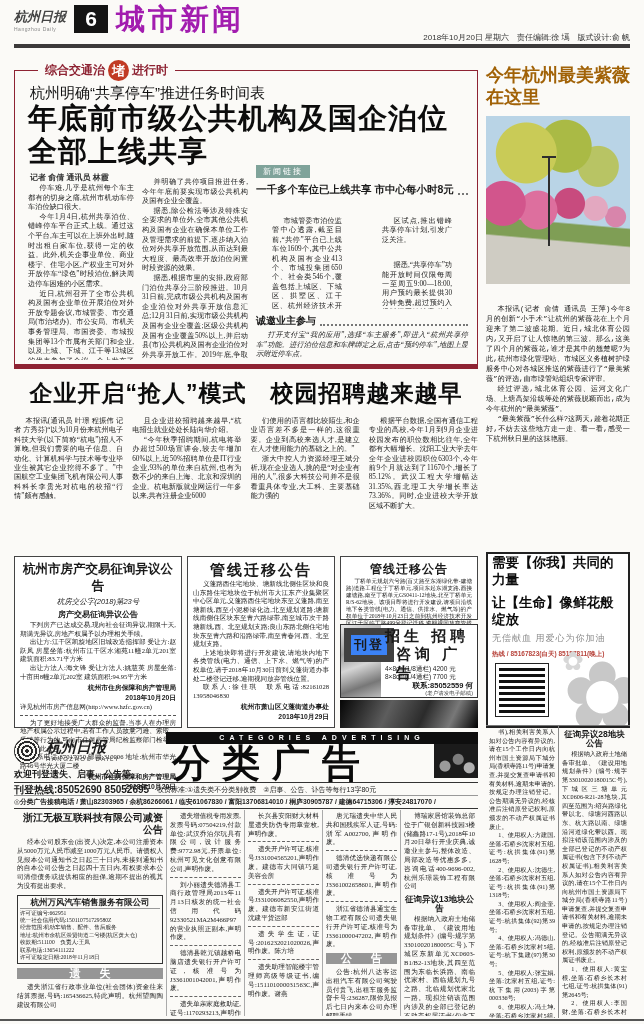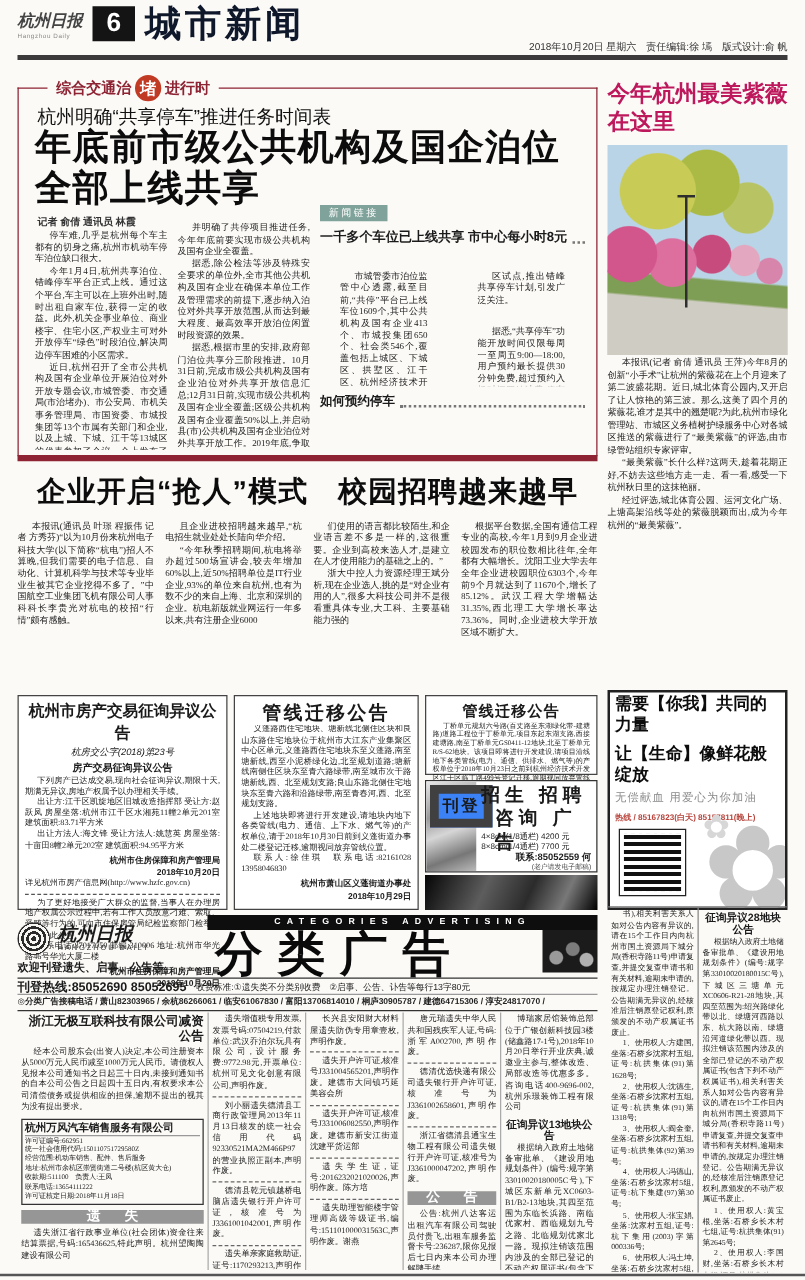--- a/index.html
+++ b/index.html
@@ -4,21 +4,21 @@
 <style>
   html,body{margin:0;padding:0;background:#e8e6e0;}
   #page{position:relative;width:644px;height:1024px;margin:0 auto;background:#fbfaf7;
         font-family:"Liberation Sans","DejaVu Sans",sans-serif;color:#1a1a1a;overflow:hidden;}
   
   .masthead{position:absolute;left:14px;top:8px;width:56px;}
   .masthead .cn{font-family:"Liberation Serif","DejaVu Serif",serif;font-style:italic;font-weight:bold;font-size:13px;color:#444;}
   .masthead .en{font-size:5px;color:#888;letter-spacing:.5px;}
   .pagenum{position:absolute;left:74px;top:5px;width:34px;height:28px;background:#141414;color:#fff;
            font-size:21px;font-weight:bold;text-align:center;line-height:28px;}
-  .section-title{position:absolute;left:116px;top:0px;font-size:29px;font-weight:900;letter-spacing:3px;color:#0f172a;}
+  .section-title{position:absolute;left:116px;top:0px;font-size:29px;font-weight:900;letter-spacing:3px;color:#a21caf;}
   .dateline{position:absolute;right:14px;top:32px;font-size:8px;color:#333;}
   .header-rule{position:absolute;left:14px;top:44px;width:616px;height:4px;background:#3c3a3a;}
   
   .lead-frame{position:absolute;left:14px;top:70px;width:462px;height:294px;border:1px solid #8e2333;border-bottom:none;}
   .lead-bar{position:absolute;left:14px;top:364px;width:464px;height:5px;background:#8e2333;}
   .kicker{position:absolute;left:38px;top:60px;background:#fbfaf7;padding:0 7px;color:#8e2333;
           font-weight:bold;font-size:12px;display:flex;align-items:center;gap:3px;}
   .kicker .circle{display:inline-block;width:21px;height:21px;border-radius:50%;background:#c13a24;color:#fff;
           font-size:13px;line-height:21px;text-align:center;font-weight:bold;}
   .lead-subhead{position:absolute;left:30px;top:84px;font-size:15px;color:#111;}
@@ -40,37 +40,37 @@
   .nl-col{width:102px;height:108px;overflow:hidden;font-size:7.2px;line-height:9.4px;text-align:justify;
           font-family:"Liberation Serif","DejaVu Serif",serif;}
   .nl-col p{margin:16px;text-indent:1.6em;}
   .howto-row{display:flex;align-items:flex-end;margin-top:5px;}
   .howto-title{font-size:10px;font-weight:900;white-space:nowrap;}
   .howto-body{margin-top:3px;font-size:7.2px;line-height:9.5px;font-style:italic;
               font-family:"Liberation Serif","DejaVu Serif",serif;color:#222;text-align:justify;}
   .howto-body p{margin:0;text-indent:1.6em;}
   
   .right-story{position:absolute;left:486px;top:64px;width:144px;}
-  .rs-title{font-size:18px;line-height:22px;font-weight:900;color:#be185d;}
+  .rs-title{font-size:18px;line-height:22px;font-weight:900;color:#a16207;}
   .rs-photo{margin-top:8px;width:144px;height:168px;position:relative;overflow:hidden;
     background-color:#b9d4e6;
     background-image:
       radial-gradient(circle at 28% 22%, #c9cb57 0 30px, rgba(0,0,0,0) 31px),
       radial-gradient(circle at 55% 18%, #aaba45 0 26px, rgba(0,0,0,0) 27px),
       radial-gradient(circle at 78% 30%, #b8c464 0 20px, rgba(0,0,0,0) 21px),
       radial-gradient(circle at 12% 52%, #d2558c 0 22px, rgba(0,0,0,0) 23px),
       radial-gradient(circle at 36% 56%, #dd6f9e 0 19px, rgba(0,0,0,0) 20px),
       radial-gradient(circle at 58% 52%, #c84b7e 0 15px, rgba(0,0,0,0) 16px),
       radial-gradient(circle at 76% 55%, #e3a8c0 0 12px, rgba(0,0,0,0) 13px),
       radial-gradient(circle at 90% 60%, #d885ab 0 10px, rgba(0,0,0,0) 11px),
       linear-gradient(185deg, rgba(0,0,0,0) 62%, #7f9e55 63% 72%, #cfccc3 73%);}
   .rs-photo .lamp{position:absolute;left:62px;top:40px;width:2px;height:90px;background:#2e2e2e;}
   .rs-photo .lamp:before{content:"";position:absolute;left:-6px;top:0;width:14px;height:2px;background:#2e2e2e;display:block;}
-  .rs-body{margin-top:1px;width:144px;height:248px;overflow:hidden;font-size:7.2px;line-height:10px;
-           text-align:justify;font-family:Liberation Serif, serif;}
+  .rs-body{margin-top:20px;width:144px;height:248px;overflow:hidden;font-size:7.2px;line-height:10px;
+           text-align:justify;font-family:Liberation Mono, monospace;}
   .rs-body p{margin:0;text-indent:1.6em;}
   
   .second-story{position:absolute;left:14px;top:378px;width:464px;height:168px;}
   .ss-headline{text-align:center;font-size:23px;font-weight:900;letter-spacing:1px;color:#0c0c0c;}
   .ss-cols{display:flex;gap:9px;margin-top:8px;height:128px;overflow:hidden;}
   .ss-col{flex:1;font-size:7.2px;line-height:9.4px;text-align:justify;overflow:hidden;
           font-family:"Liberation Serif","DejaVu Serif",serif;}
   .ss-col p{margin:0;text-indent:1.6em;}
   
   .notice{position:absolute;top:556px;border:1px solid #444;background:#fff;padding:4px 5px;box-sizing:border-box;}
@@ -141,21 +141,21 @@
   .ccol{box-sizing:border-box;padding:2px 3px;overflow:hidden;font-size:6.6px;line-height:8.8px;
         text-align:justify;font-family:"Liberation Serif","DejaVu Serif",serif;}
   .ccol + .ccol{border-left:1px solid #aaa;}
   .ccol p{margin:0;text-indent:1.5em;}
   .items p + p{border-top:1px dashed #666;margin-top:3px;padding-top:3px;}
   .ccol1{width:152px;}
   .ccol2,.ccol3,.ccol4,.ccol5{width:78px;}
   .cc-title{font-size:10px;font-weight:900;text-align:right;line-height:12px;margin-bottom:2px;
             font-family:"Liberation Sans","DejaVu Sans",sans-serif;}
   .company-box{border:1px solid #333;margin:4px 0;padding:2px;}
-  .company-box .cname{font-size:8.5px;font-weight:900;border-bottom:1px solid #999;
+  .company-box .cname{font-size:8.5px;font-weight:900;text-align:center;border-bottom:1px solid #999;
             padding-bottom:1px;margin-bottom:1px;font-family:"Liberation Sans","DejaVu Sans",sans-serif;}
   .company-box p{font-size:5.6px;line-height:7.4px;text-indent:0;margin:0;}
   .gray-head{background:#969696;color:#fff;font-size:11px;font-weight:900;text-align:center;
              letter-spacing:8px;padding:1px 0 1px 8px;margin:4px 0;
              font-family:"Liberation Sans","DejaVu Sans",sans-serif;}
   .sub-notice-title{font-size:8.5px;font-weight:900;text-align:center;margin:4px 0 2px;
              font-family:"Liberation Sans","DejaVu Sans",sans-serif;}
   
   .land{position:absolute;left:486px;top:725px;width:144px;height:292px;display:flex;
         border-top:1px solid #777;}
@@ -212,34 +212,37 @@
       <div class="nl-col">
           <p>市城管委市泊位监管中心透露,截至目前,“共停”平台已上线车位1609个,其中公共机构及国有企业413个、市城投集团650个、社会类546个,覆盖包括上城区、下城区、拱墅区、江干区、杭州经济技术开发区五大城区。</p>
           <p>今年8月,武林商圈核心区天水街道皇亲巷、皇亲苑、宝极弄、屏风街和武林街道豆腐巷5个市中心老小</p>
         </div>
       <div class="nl-col">
           <p>区试点,推出错峰共享停车计划,引发广泛关注。</p>
           <p>据悉,“共享停车”功能开放时间仅限每周一至周五9:00—18:00,用户预约最长提供30分钟免费,超过预约入场时间开始计费,停车收费标准为市中心每小时8元,封顶为40元。如停车时间超过预约的出场时间,超出30分钟以3倍费用计,以此类推。</p>
         </div>
     </div>
     <div class="howto-row">
-      <span class="howto-title">如何预约停车</span>
+      <span class="howto-title">诚邀业主参与</span>
       <span class="leader"></span>
     </div>
+    <div class="howto-body">
+        <p>打开支付宝“我的应用”,选择“车主服务”,即进入“杭州共享停车”功能。进行泊位信息和车牌绑定之后,点击“预约停车”,地图上显示附近停车点。</p>
+      </div>
   </div>
 
   <div class="right-story">
     <div class="rs-title">今年杭州最美紫薇在这里</div>
     <div class="rs-photo">
       <div class="lamp"></div>
     </div>
     <div class="rs-body">
         <p>本报讯(记者 俞倩 通讯员 王萍)今年8月的创新“小手术”让杭州的紫薇花在上个月迎来了第二波盛花期。近日,城北体育公园内,又开启了让人惊艳的第三波。那么,这美了四个月的紫薇花,谁才是其中的翘楚呢?为此,杭州市绿化管理站、市城区义务植树护绿服务中心对各城区推送的紫薇进行了“最美紫薇”的评选,由市绿管站组织专家评审。</p>
+        <p>经过评选,城北体育公园、运河文化广场、上塘高架沿线等处的紫薇脱颖而出,成为今年杭州的“最美紫薇”。</p>
         <p>“最美紫薇”长什么样?这两天,趁着花期正好,不妨去这些地方走一走、看一看,感受一下杭州秋日里的这抹艳丽。</p>
-        <p>经过评选,城北体育公园、运河文化广场、上塘高架沿线等处的紫薇脱颖而出,成为今年杭州的“最美紫薇”。</p>
       </div>
   </div>
 
   <div class="second-story">
     <div class="ss-headline">企业开启“抢人”模式　校园招聘越来越早</div>
     <div class="ss-cols">
       <div class="ss-col">
           <p>本报讯(通讯员 叶璟 程振伟 记者 方秀芬)“以为10月份来杭州电子科技大学(以下简称“杭电”)招人不算晚,但我们需要的电子信息、自动化、计算机科学与技术等专业毕业生被其它企业挖得不多了。”中国航空工业集团飞机有限公司人事科科长李贵光对杭电的校招“行情”颇有感触。</p>
         </div>
       <div class="ss-col">

